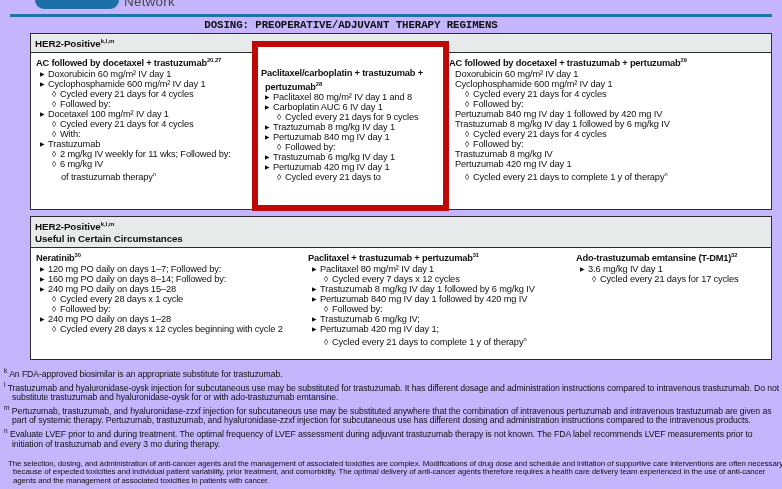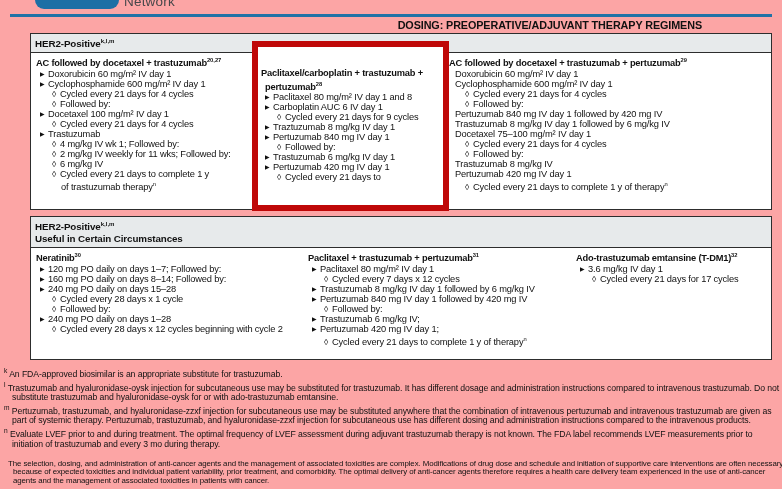--- a/index.html
+++ b/index.html
@@ -1,24 +1,24 @@
 <!DOCTYPE html>
 <html><head>
 <meta charset="utf-8">
 <style>
   html,body{margin:0;padding:0;background:#fff;}
-  .page{position:relative;width:782px;height:489px;background:#fca5a5;overflow:hidden;
+  .page{position:relative;width:782px;height:489px;background:#c4b5fd;overflow:hidden;
         font-family:"Liberation Sans","DejaVu Sans",sans-serif;color:#111;}
   
   .logo-strip{position:absolute;top:0;left:0;width:320px;height:13px;overflow:hidden;}
   .logo-shape{position:absolute;left:35px;top:-11px;width:84px;height:20px;background:#1d6fa5;border-radius:9px;}
   .logo-text{position:absolute;left:124px;top:-6px;font-size:13.5px;color:#47474a;letter-spacing:.2px;}
   .blue-rule{position:absolute;top:14px;left:10px;width:762px;height:3px;background:#2172a6;}
-  .doc-title{position:absolute;top:19px;left:0;width:702px;text-align:right;
-             font-size:10.8px;font-weight:bold;letter-spacing:-.1px;}
+  .doc-title{position:absolute;top:19px;left:0;width:702px;text-align:center;
+             font-size:10.8px;font-weight:bold;letter-spacing:-.1px;font-family:Liberation Mono, monospace;}
   
   .tbl{position:absolute;left:30px;width:742px;border:1.5px solid #2d2d2d;box-sizing:border-box;background:#fff;}
   .tbl1{top:33px;height:177px;}
   .tbl2{top:216px;height:144px;}
   .tbl-head{background:#e7eaeb;border-bottom:1.5px solid #2d2d2d;padding:1px 4px 2px;}
   .th-l1,.th-l2{font-size:9.8px;font-weight:bold;line-height:12px;letter-spacing:-.1px;}
   .tbl-body{position:relative;}
   .col{position:absolute;top:2px;}
   .c1-1{left:5px;width:216px;}
   .c1-3{left:418px;width:320px;}
@@ -65,36 +65,34 @@
     </div>
     <div class="tbl-body">
       <div class="col c1-1">
           <div class="rg-title">AC followed by docetaxel + trastuzumab<sup>20,27</sup></div>
           <div class="ln b1"><span class="bu tri">▶</span><span>Doxorubicin 60 mg/m² IV day 1</span></div>
           <div class="ln b1"><span class="bu tri">▶</span><span>Cyclophosphamide 600 mg/m² IV day 1</span></div>
           <div class="ln b2"><span class="bu dia">◊</span><span>Cycled every 21 days for 4 cycles</span></div>
           <div class="ln b2"><span class="bu dia">◊</span><span>Followed by:</span></div>
           <div class="ln b1"><span class="bu tri">▶</span><span>Docetaxel 100 mg/m² IV day 1</span></div>
           <div class="ln b2"><span class="bu dia">◊</span><span>Cycled every 21 days for 4 cycles</span></div>
+          <div class="ln b2"><span class="bu dia">◊</span><span>With:</span></div>
           <div class="ln b1"><span class="bu tri">▶</span><span>Trastuzumab</span></div>
-          <div class="ln b2"><span class="bu dia">◊</span><span>4 mg/kg IV wk 1; Followed by:</span></div>
           <div class="ln b2"><span class="bu dia">◊</span><span>2 mg/kg IV weekly for 11 wks; Followed by:</span></div>
           <div class="ln b2"><span class="bu dia">◊</span><span>6 mg/kg IV</span></div>
-          <div class="ln b2"><span class="bu dia">◊</span><span>Cycled every 21 days to complete 1 y</span></div>
           <div class="ln b3"><span>of trastuzumab therapy<sup>n</sup></span></div>
         </div>
       <div class="col c1-3">
           <div class="rg-title">AC followed by docetaxel + trastuzumab + pertuzumab<sup>29</sup></div>
           <div class="ln bp"><span>Doxorubicin 60 mg/m² IV day 1</span></div>
           <div class="ln bp"><span>Cyclophosphamide 600 mg/m² IV day 1</span></div>
           <div class="ln b2"><span class="bu dia">◊</span><span>Cycled every 21 days for 4 cycles</span></div>
           <div class="ln b2"><span class="bu dia">◊</span><span>Followed by:</span></div>
           <div class="ln bp"><span>Pertuzumab 840 mg IV day 1 followed by 420 mg IV</span></div>
           <div class="ln bp"><span>Trastuzumab 8 mg/kg IV day 1 followed by 6 mg/kg IV</span></div>
-          <div class="ln bp"><span>Docetaxel 75–100 mg/m² IV day 1</span></div>
           <div class="ln b2"><span class="bu dia">◊</span><span>Cycled every 21 days for 4 cycles</span></div>
           <div class="ln b2"><span class="bu dia">◊</span><span>Followed by:</span></div>
           <div class="ln bp"><span>Trastuzumab 8 mg/kg IV</span></div>
           <div class="ln bp"><span>Pertuzumab 420 mg IV day 1</span></div>
           <div class="ln b2"><span class="bu dia">◊</span><span>Cycled every 21 days to complete 1 y of therapy<sup>n</sup></span></div>
         </div>
     </div>
   </div>
 
   <div class="red-box">

